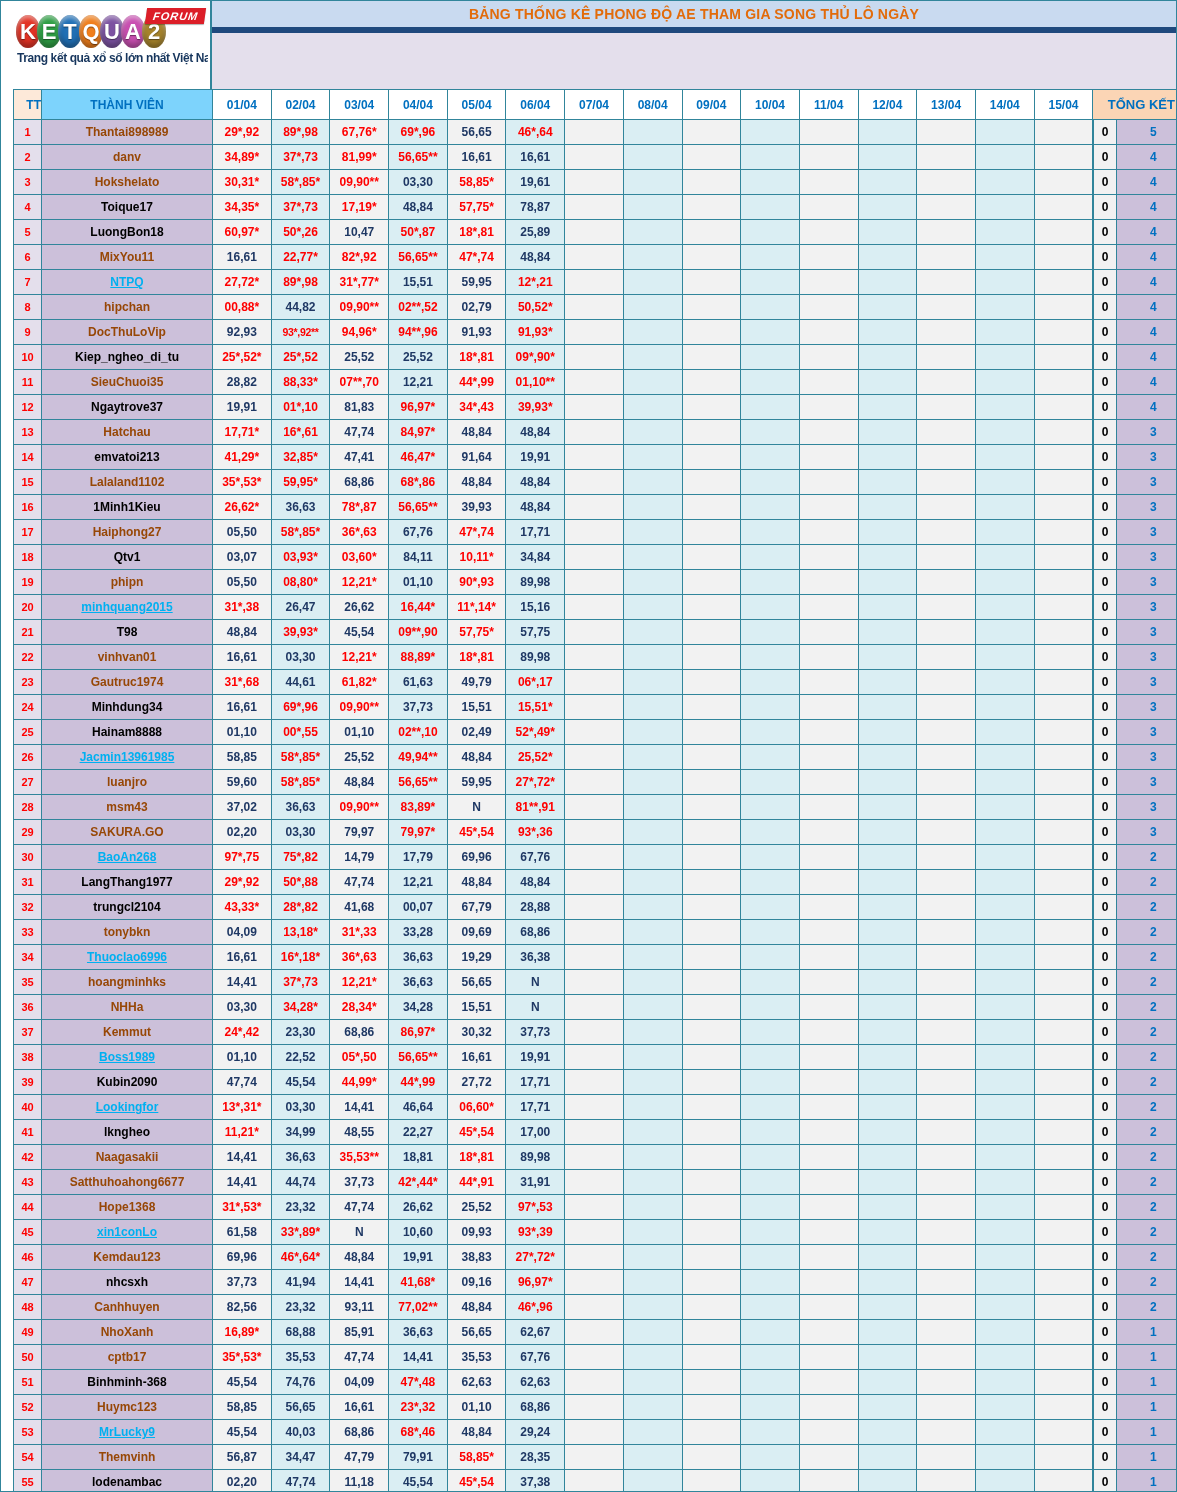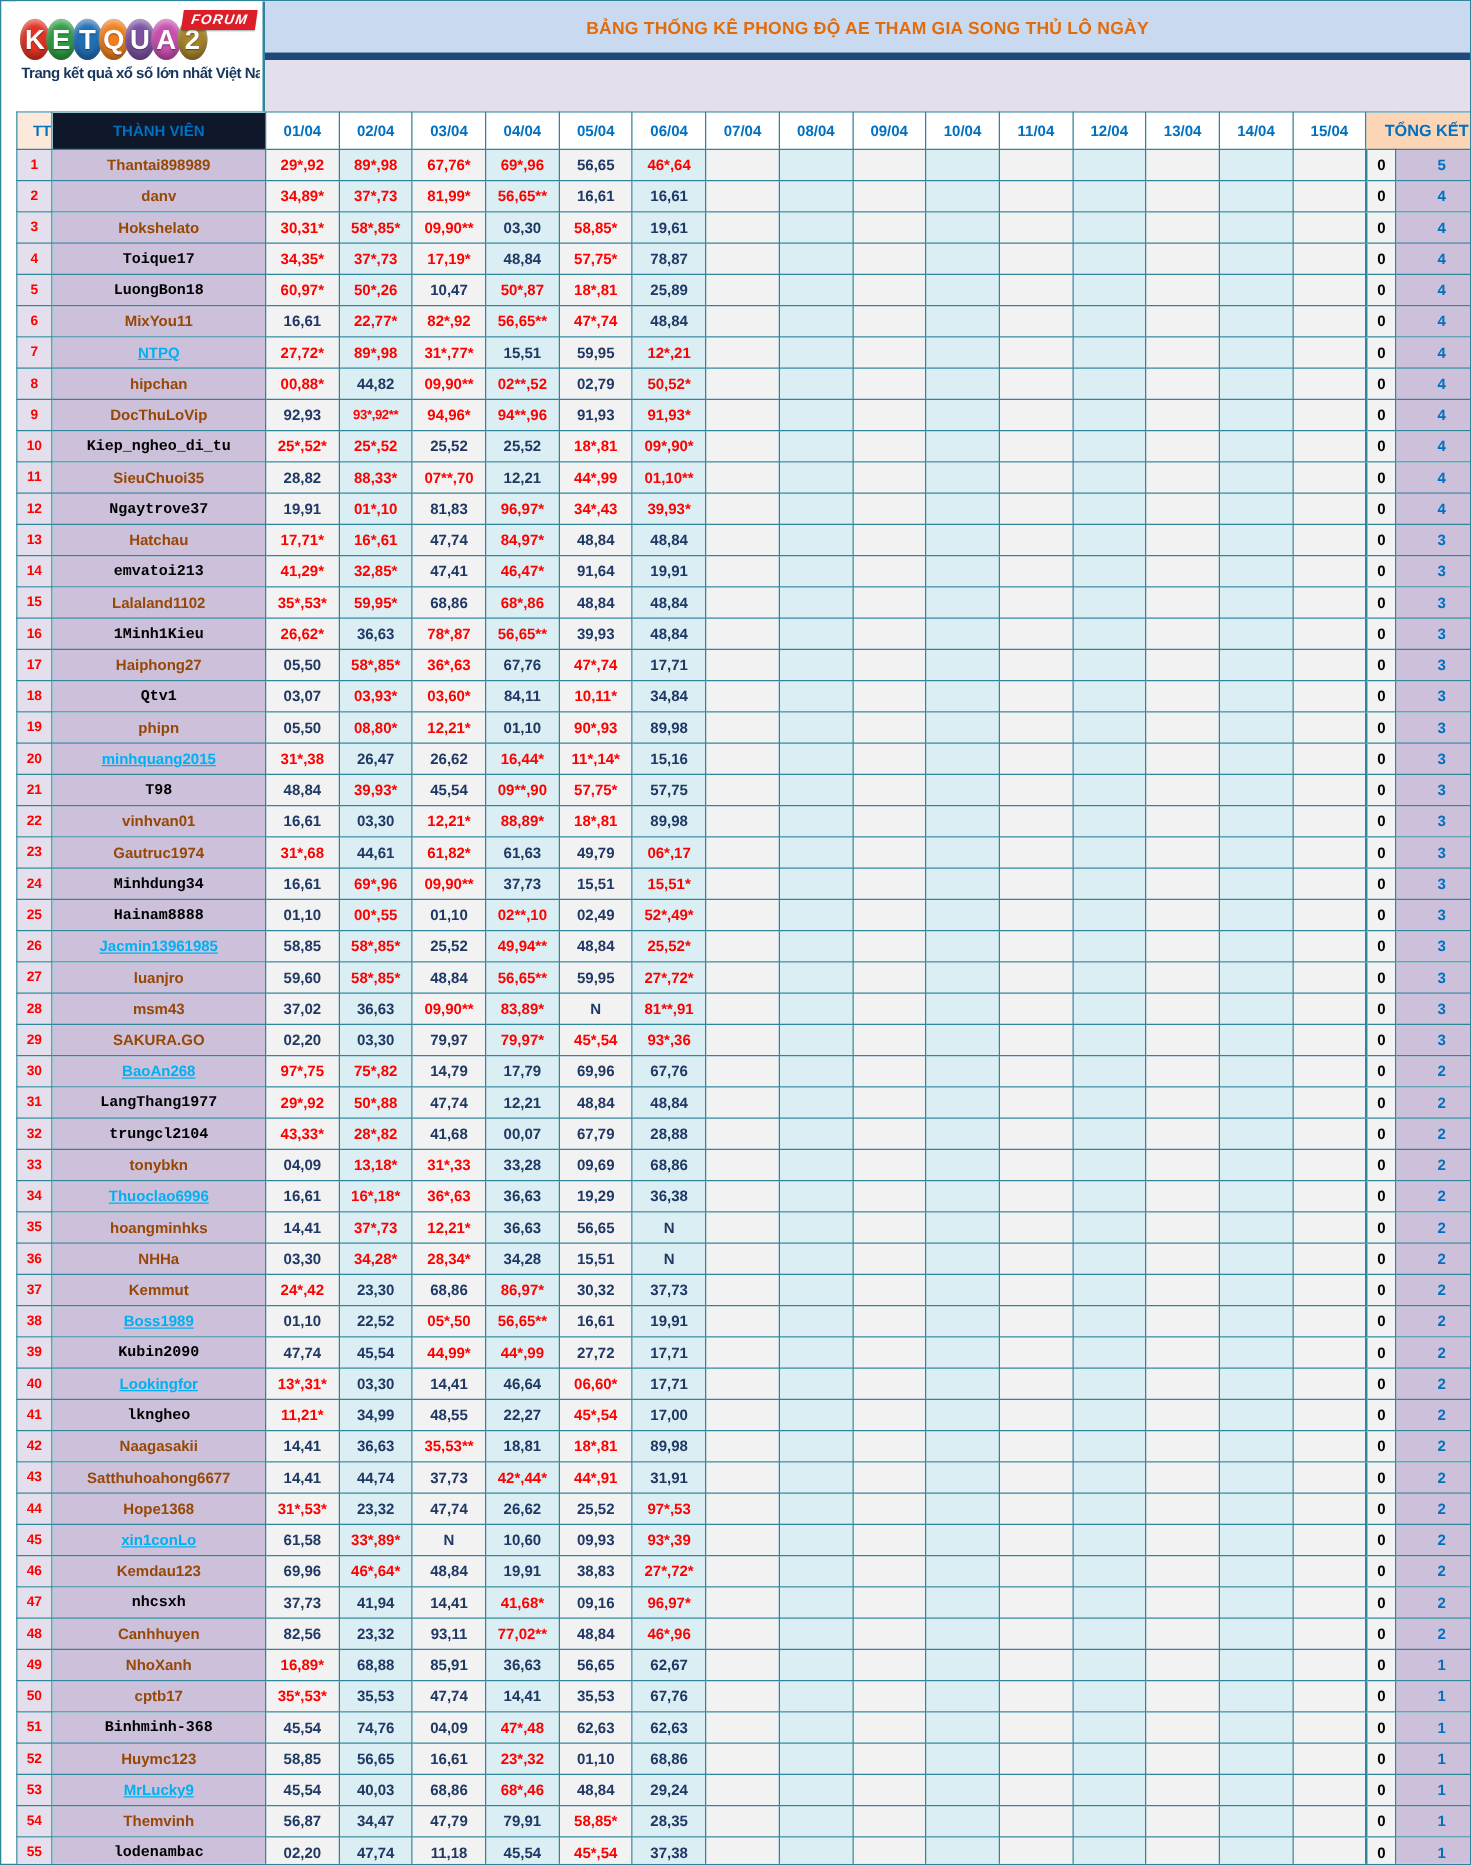--- a/index.html
+++ b/index.html
@@ -7,39 +7,39 @@
 
   
   .topbar{display:flex;height:88px;width:100%;}
   .logo-box{width:199px;min-width:199px;background:#fff;border-right:2px solid #31859B;position:relative;box-sizing:border-box;padding:6px 2px 0 4px;}
   .logo-letters{white-space:nowrap;padding-top:8px;padding-left:2px;}
   .logo-letter{display:inline-block;width:24px;height:33px;line-height:33px;border-radius:50%;color:#fff;font-weight:bold;font-size:22px;text-align:center;margin-left:-3px;text-shadow:0 1px 1px rgba(0,0,0,.45);box-shadow:inset 0 -4px 6px rgba(0,0,0,.35), inset 0 3px 4px rgba(255,255,255,.5);}
   .forum-badge{position:absolute;top:7px;right:5px;background:#DC1E28;color:#fff;font-style:italic;font-weight:bold;font-size:11px;letter-spacing:1px;padding:2px 7px;transform:skewX(-8deg);box-shadow:0 1px 1px rgba(0,0,0,.3);}
   .tagline{margin-top:3px;font-size:12px;font-weight:bold;letter-spacing:-0.4px;color:#17365D;white-space:nowrap;overflow:hidden;}
 
   .top-right{flex:1;display:flex;flex-direction:column;}
-  .title-bar{height:41px;background:#C9DAF0;display:flex;align-items:center;justify-content:center;}
+  .title-bar{height:26px;background:#C9DAF0;display:flex;align-items:center;justify-content:center;}
   .page-title{color:#E26B0A;font-weight:bold;font-size:14px;letter-spacing:.2px;}
   .blue-line{height:6px;background:#1F497D;}
   .lavender-band{flex:1;background:#E4DFEC;}
 
   
   table{border-collapse:collapse;table-layout:fixed;width:1177px;}
   col.c-tt{width:28px;} col.c-name{width:171px;} col.c-date{width:58.7px;} col.c-zero{width:24px;} col.c-total{width:73px;}
   th,td{border:1px solid #31859B;text-align:center;padding:0;white-space:nowrap;overflow:hidden;}
   thead th{height:29px;font-size:12px;font-weight:bold;color:#0070C0;}
   .th-tt{background:#FDE9D9;text-align:right;}
-  .th-member{background:#0f172a;}
+  .th-member{background:#7dd3fc;}
   .th-date{background:#FFFFFF;}
   .th-total{background:#FBD5B5;font-size:13px;}
   tbody td{height:24px;font-weight:bold;font-size:12px;}
   .tt-cell{background:#E4DFEC;color:#FF0000;font-size:11px;}
   .name-cell{background:#CCC0DA;}
   .name-brown{color:#974706;}
-  .name-black{color:#000000;font-family:Liberation Mono, monospace;}
+  .name-black{color:#000000;}
   .name-blue{color:#00B0F0;text-decoration:underline;}
   .col-gray{background:#F2F2F2;}
   .col-cyan{background:#DAEEF3;}
   .val-red{color:#FF0000;}
   .val-navy{color:#1F3864;}
   .val-small{font-size:10.5px;letter-spacing:-0.3px;}
   .zero-cell{background:#F2F2F2;color:#000;border-left:2px solid #31859B;}
   .total-cell{background:#CCC0DA;color:#0070C0;}
 </style>
 </head>

